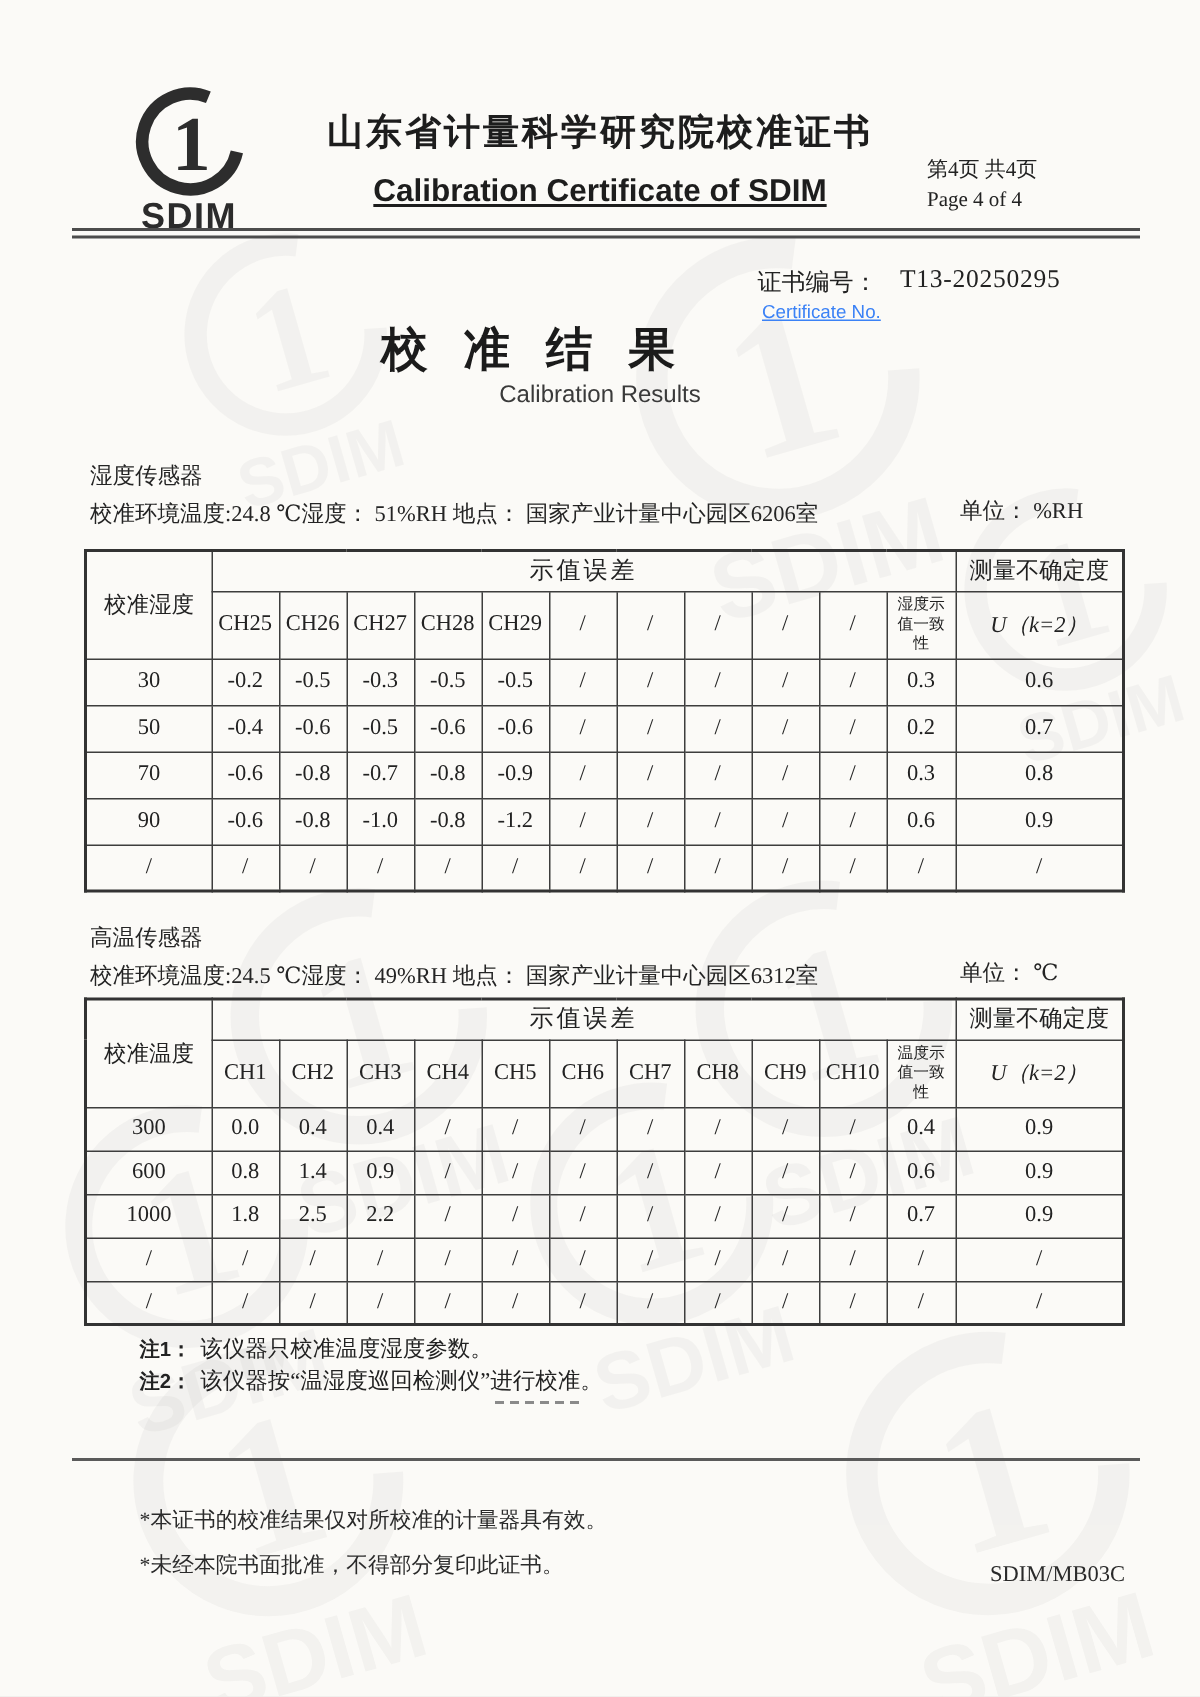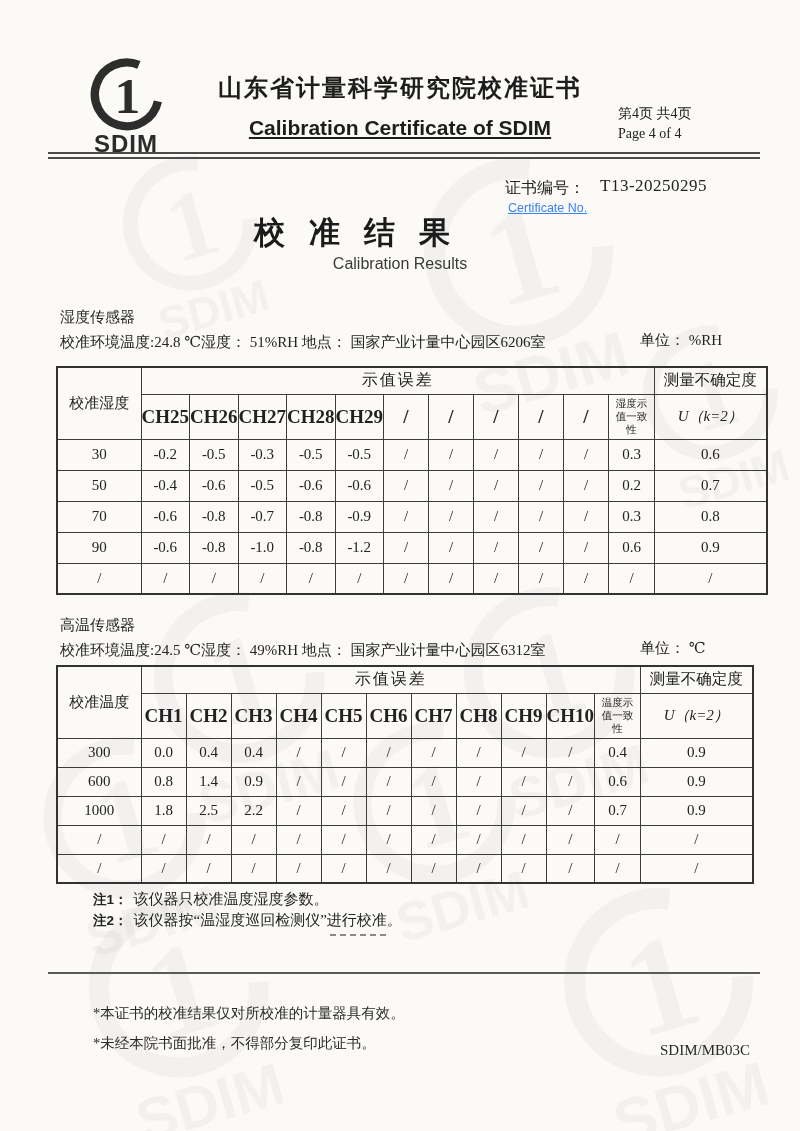--- a/index.html
+++ b/index.html
@@ -38,21 +38,21 @@
   .cal-table th,.cal-table td{border:1.5px solid #3d3d3d;text-align:center;vertical-align:middle;
              padding:0;font-weight:normal;color:#222;}
   .cal-table{border:2px solid #333;}
   .cal-table thead tr.h1{height:27px;}
   .cal-table thead tr.h2{height:45px;}
   .t1 tbody tr{height:31px;}
   .t2 tbody tr{height:29px;}
   .cal-table th.point{font-size:15px;}
   .cal-table th.group{font-size:16px;letter-spacing:2px;}
   .cal-table th.unc{font-size:15.5px;}
-  .cal-table th.ch{font-size:19px;font-weight:bold;}
+  .cal-table th.ch{font-size:15px;}
   .cal-table th.cons{font-size:10.5px;line-height:1.25;padding:0 3px;}
   .cal-table th.u{font-size:15px;font-style:italic;}
   .cal-table td{font-size:15px;}
   
   .note-line{font-size:15px;}
   .note-label{font-family:"Liberation Sans","DejaVu Sans",sans-serif;font-weight:bold;
               font-size:13.5px;margin-right:6px;}
   .dash-mark{left:330px;top:934px;width:56px;border-top:2px dashed #8a8a8a;}
   .foot-rule{left:48px;top:972px;width:712px;border-top:2px solid #5a5a5a;}
   .disclaimer{left:93px;font-size:14.5px;color:#2a2a2a;}

